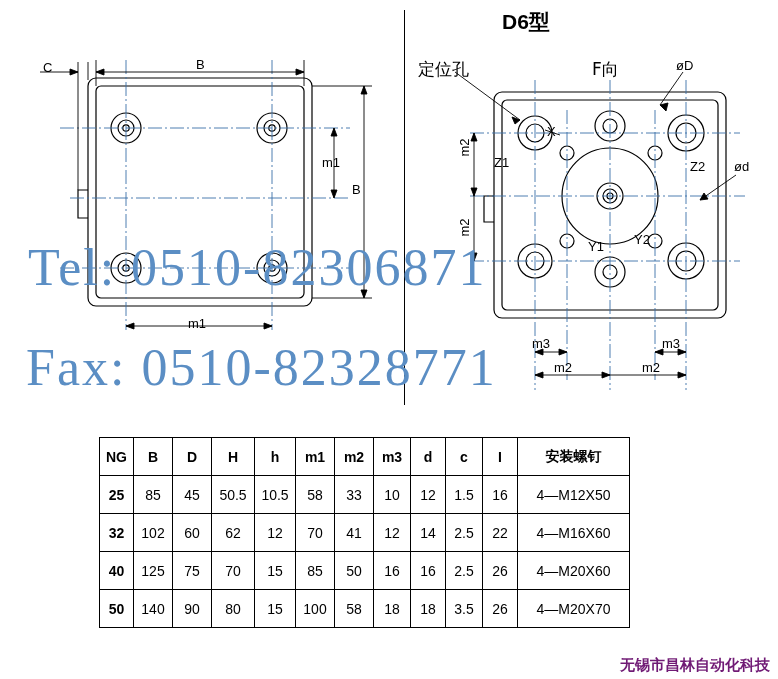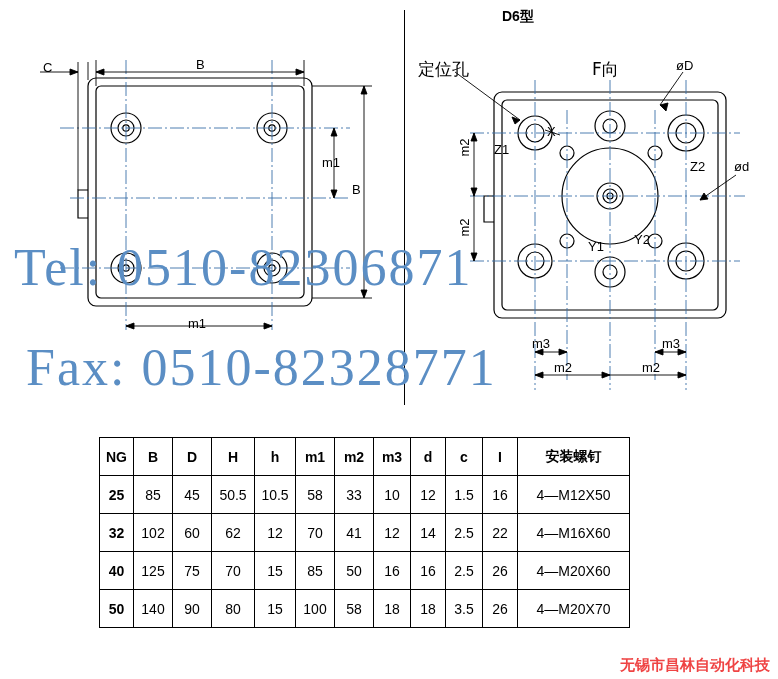--- a/index.html
+++ b/index.html
@@ -14,28 +14,28 @@
   svg.main{position:absolute;left:0;top:0;}
   .wm{
     position:absolute;
     font-family:"Liberation Serif", serif;
     color:#5b8ec4;
     font-size:52px;
     letter-spacing:2px;
     white-space:nowrap;
     pointer-events:none;
   }
-  #wm1{left:14px;top:238px;}
+  #wm1{left:28px;top:238px;}
   #wm2{left:26px;top:338px;}
   .title{
     position:absolute;
     left:502px;top:8px;
     font-family:"Liberation Sans", sans-serif;
     font-weight:bold;
-    font-size:14px;
+    font-size:21px;
     color:#000;
   }
   .lbl{
     position:absolute;
     font-family:"Liberation Sans", sans-serif;
     font-size:13px;
     color:#000;
     white-space:nowrap;
   }
   .lbl.cn{font-family:"DejaVu Sans", sans-serif;font-size:17px;}
@@ -67,21 +67,21 @@
   table.dims .c8{width:34px;}
   table.dims .c9{width:36px;}
   table.dims .c10{width:34px;}
   table.dims .c11{width:111px;}
   .foot{
     position:absolute;
     right:8px;bottom:4px;
     font-family:"DejaVu Sans", sans-serif;
     font-size:15px;
     font-weight:bold;
-    color:#ef4444;
+    color:#701a75;
     white-space:nowrap;
   }
   .vrule{position:absolute;left:404px;top:10px;width:1px;height:395px;background:#000;}
 </style>
 </head>
 <body>
 
 <div class="root">
 
   <div class="title">D6型</div>
@@ -220,21 +220,21 @@
   <div class="lbl" style="left:196px;top:57px;">B</div>
   <div class="lbl" style="left:322px;top:155px;">m1</div>
   <div class="lbl" style="left:352px;top:182px;">B</div>
   <div class="lbl" style="left:188px;top:316px;">m1</div>
 
   <div class="lbl cn" style="left:418px;top:58px;">定位孔</div>
   <div class="lbl cn" style="left:592px;top:58px;">F向</div>
   <div class="lbl" style="left:676px;top:58px;">øD</div>
   <div class="lbl" style="left:734px;top:159px;">ød</div>
   <div class="lbl" style="left:547px;top:124px;">X</div>
-  <div class="lbl" style="left:494px;top:142px;">Z1</div>
+  <div class="lbl" style="left:494px;top:155px;">Z1</div>
   <div class="lbl" style="left:690px;top:159px;">Z2</div>
   <div class="lbl" style="left:548px;top:239px;margin-left:40px;">Y1</div>
   <div class="lbl" style="left:634px;top:232px;">Y2</div>
   <div class="lbl" style="left:455px;top:140px;transform:rotate(-90deg);">m2</div>
   <div class="lbl" style="left:455px;top:220px;transform:rotate(-90deg);">m2</div>
   <div class="lbl" style="left:532px;top:336px;">m3</div>
   <div class="lbl" style="left:662px;top:336px;">m3</div>
   <div class="lbl" style="left:554px;top:360px;">m2</div>
   <div class="lbl" style="left:642px;top:360px;">m2</div>
 

